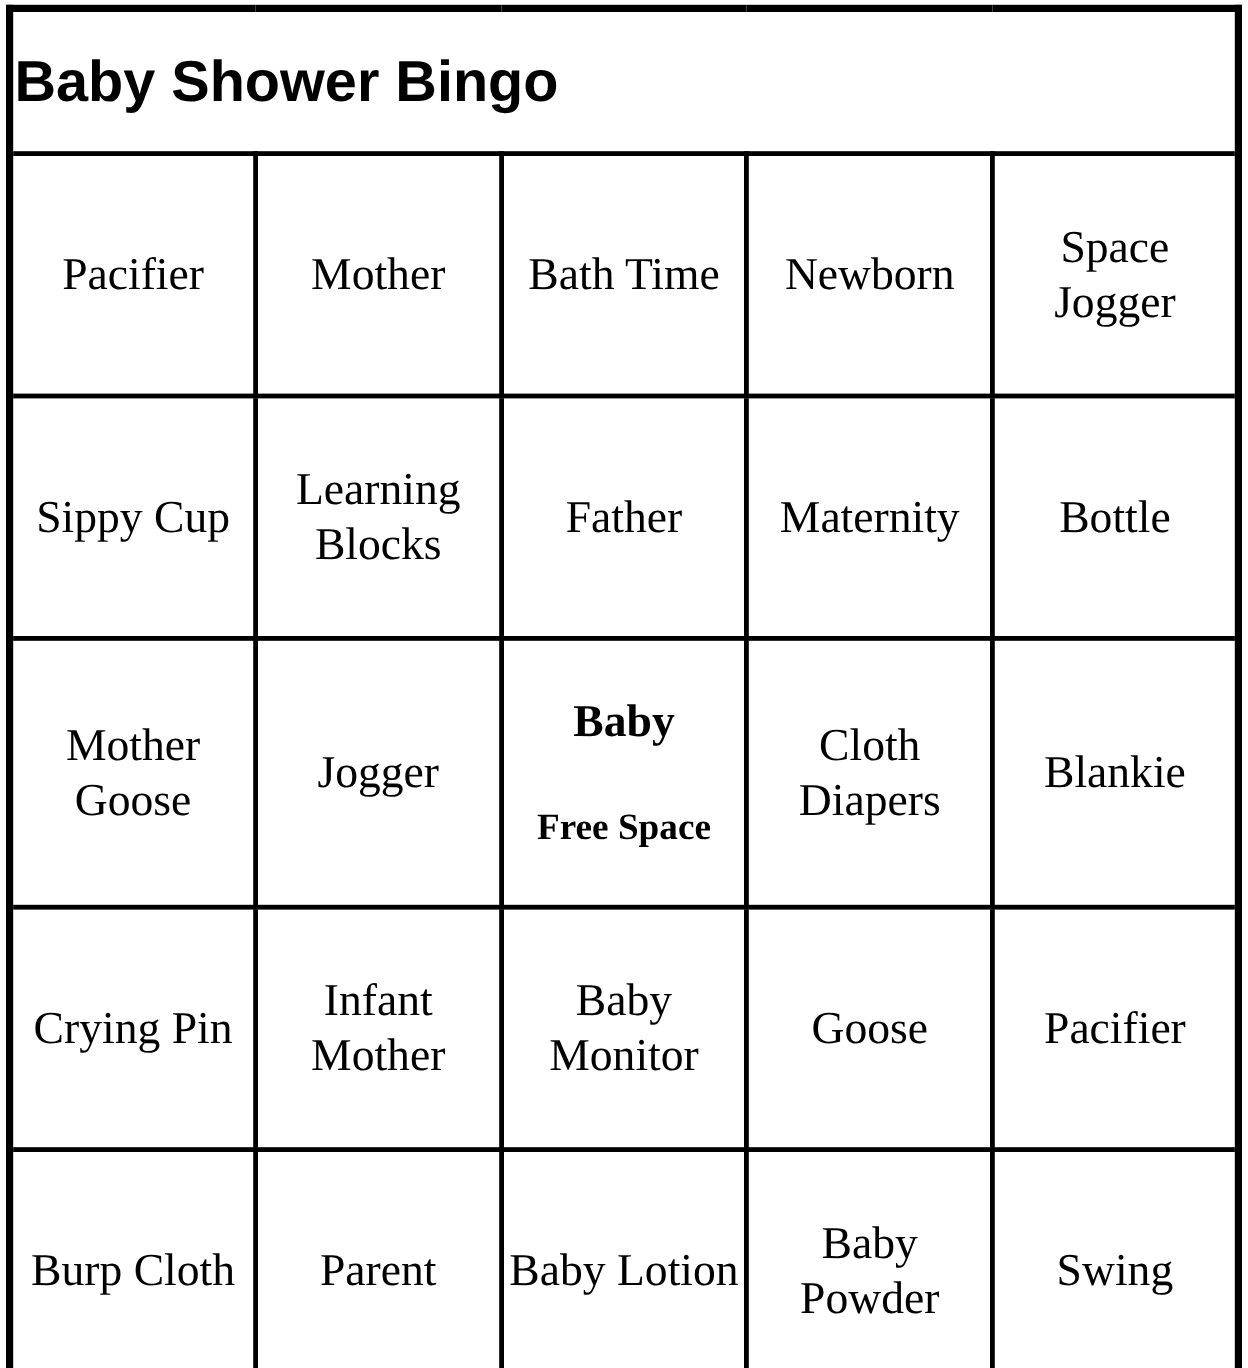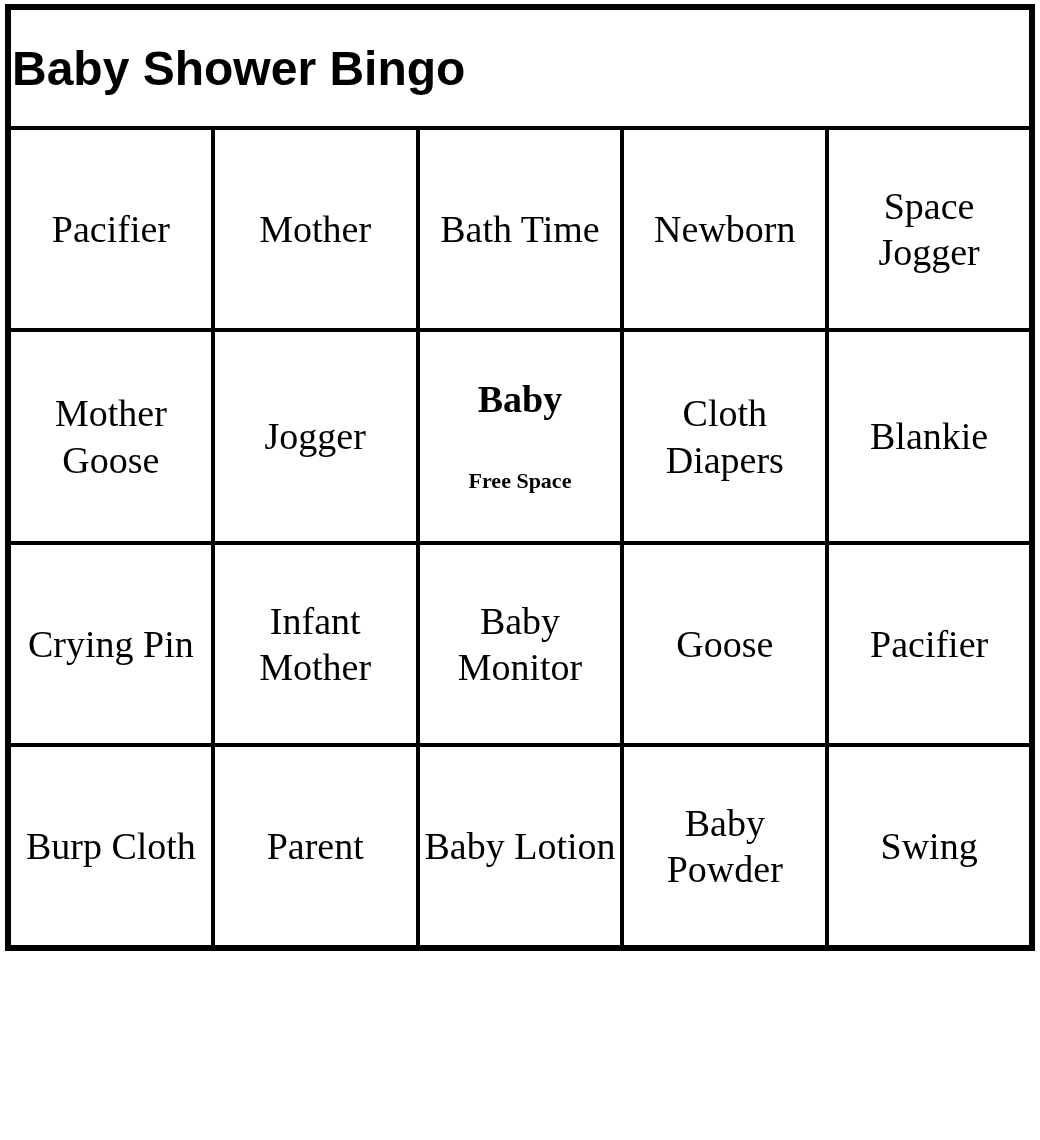--- a/index.html
+++ b/index.html
@@ -51,41 +51,49 @@
   }
   .free-title {
     display: block;
     font-weight: bold;
     font-size: 38px;
     line-height: 1.15;
   }
   .free-sub {
     display: block;
     font-weight: bold;
-    font-size: 22px;
+    font-size: 31px;
     line-height: 1.2;
   }
 </style>
 </head>
 <body>
 
 <div class="card-wrap">
   <table class="bingo">
     <thead>
       <tr>
         <th class="title-cell" colspan="5">Baby Shower Bingo</th>
       </tr>
     </thead>
     <tbody>
       <tr>
         <td class="cell">Pacifier</td>
         <td class="cell">Mother</td>
         <td class="cell">Bath Time</td>
         <td class="cell">Newborn</td>
         <td class="cell">Space Jogger</td>
+      </tr>
+      <tr>
+        <td class="cell">Sippy Cup</td>
+        <td class="cell">Learning
+Blocks</td>
+        <td class="cell">Father</td>
+        <td class="cell">Maternity</td>
+        <td class="cell">Bottle</td>
       </tr>
       <tr>
         <td class="cell">Mother
 Goose</td>
         <td class="cell">Jogger</td>
         <td class="cell free-cell">
           <span class="free-title">Baby</span>
           <span class="free-sub">Free Space</span>
         </td>
         <td class="cell">Cloth

